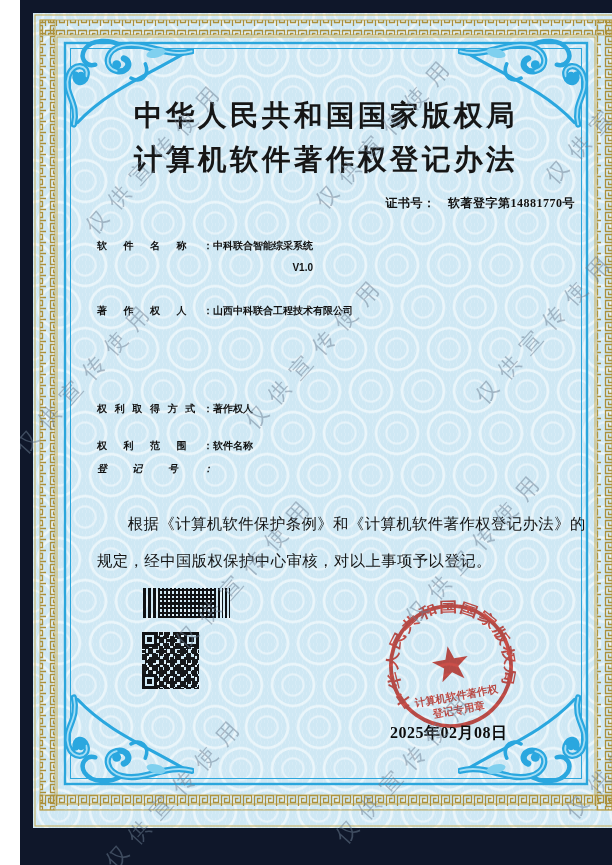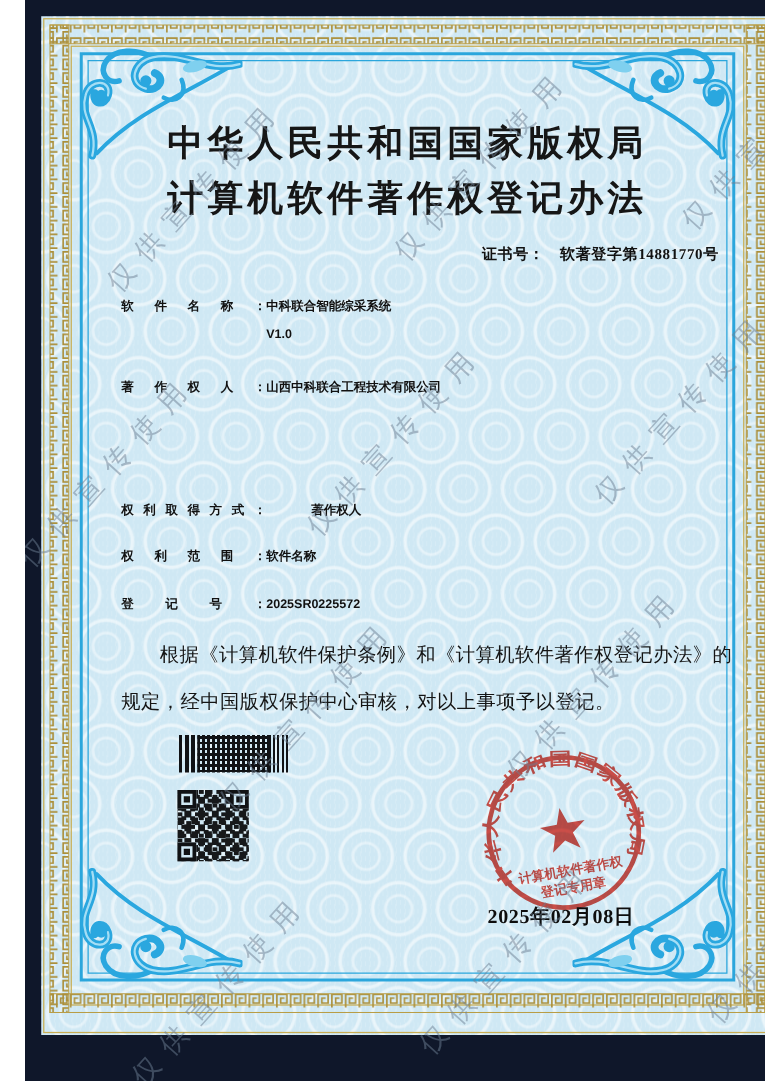--- a/index.html
+++ b/index.html
@@ -24,22 +24,22 @@
   .fl-br{right:26px;bottom:43px;transform:scale(-1,-1);}
   
   .abs{position:absolute;}
   .title{left:0;width:586px;text-align:center;font-family:"Liberation Serif","DejaVu Serif",serif;
          font-weight:bold;font-size:28.5px;line-height:34px;letter-spacing:3.5px;color:#161616;}
   .t1{top:86px;} .t2{top:130px;}
   .certno{top:182px;right:44px;font-family:"Liberation Serif","DejaVu Serif",serif;
           font-weight:bold;font-size:12px;letter-spacing:.5px;color:#111;}
   .row{left:64px;display:flex;align-items:flex-start;font-size:10px;font-weight:bold;line-height:22px;color:#111;}
   .row .lab{flex:0 0 116px;text-align:justify;text-align-last:justify;}
-  .row .val{white-space:pre-line;}
-  .r1{top:222px;} .r2{top:287px;} .r3{top:385px;gap:36px;} .r4{top:422px;} .r5{top:460px;}
+  .row .val{white-space:pre-line;text-align:right;}
+  .r1{top:222px;} .r2{top:287px;} .r3{top:385px;} .r4{top:422px;} .r5{top:445px;font-style:italic;}
   .statement{top:494px;left:64px;width:489px;font-family:Liberation Mono, monospace;
              font-size:15.4px;line-height:37px;letter-spacing:.4px;text-indent:2em;color:#141414;}
   
   .barcode{top:575px;left:110px;width:89px;height:30px;
      background-image:
        repeating-linear-gradient(90deg,#101215 0 3px, rgba(0,0,0,0) 3px 5px),
        repeating-linear-gradient(90deg,#101215 0 1.5px, rgba(0,0,0,0) 1.5px 3.5px),
        repeating-linear-gradient(0deg,#101215 0 2px, rgba(0,0,0,0) 2px 4.5px),
        repeating-linear-gradient(90deg,#101215 0 2px, rgba(0,0,0,0) 2px 4px);
      background-size:15px 100%,17px 100%,58px 100%,58px 100%;
@@ -170,21 +170,20 @@
     <div class="abs row r3">
       <span class="lab">权利取得方式：</span>
       <span class="val">著作权人</span>
     </div>
     <div class="abs row r4">
       <span class="lab">权利范围：</span>
       <span class="val">软件名称</span>
     </div>
     <div class="abs row r5">
       <span class="lab">登记号：</span>
-      <span class="val">2025SR0225572</span>
     </div>
 
     <div class="abs statement">根据《计算机软件保护条例》和《计算机软件著作权登记办法》的规定，经中国版权保护中心审核，对以上事项予以登记。</div>
 
     <div class="abs barcode"></div>
     <div class="abs qr">
       <span class="fp fp1">
           <span></span>
         </span>
       <span class="fp fp2">

